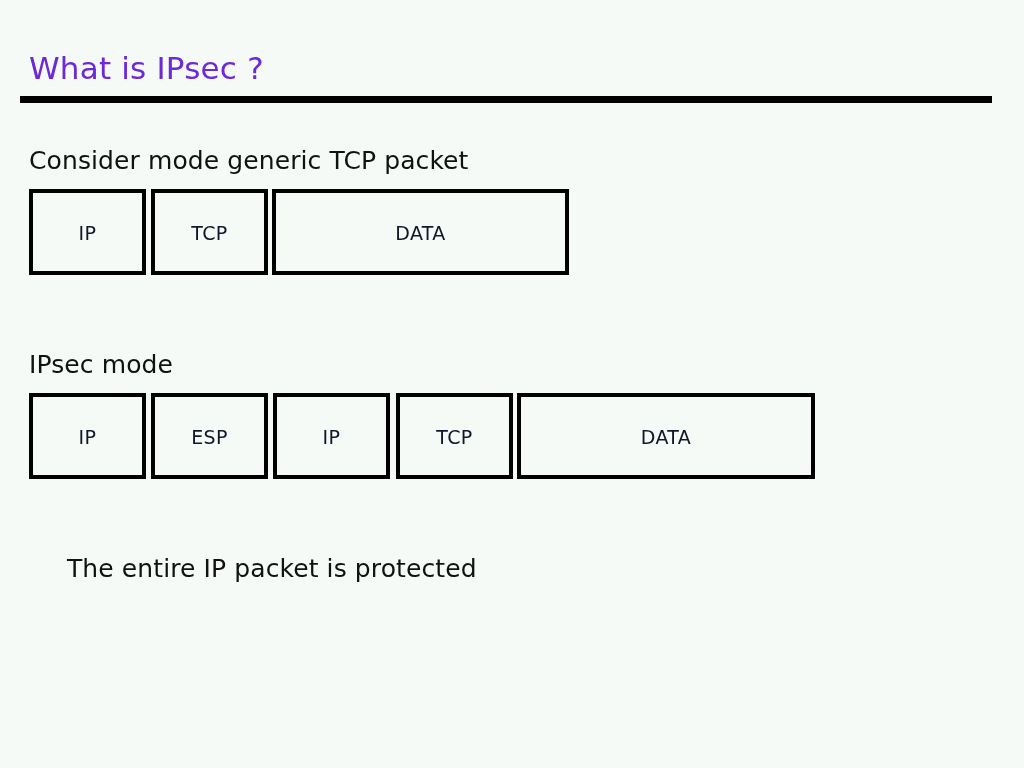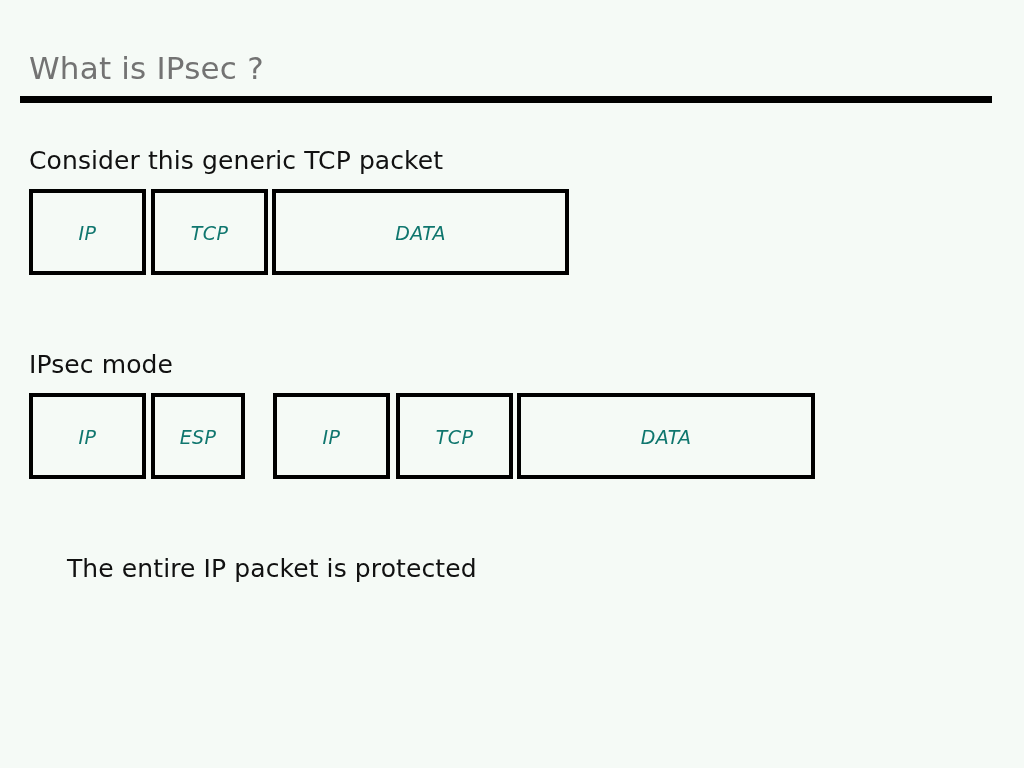--- a/index.html
+++ b/index.html
@@ -17,21 +17,21 @@
   }
 
   
   .slide-title {
     position: absolute;
     left: 29px;
     top: 50px;
     font-size: 31px;
     font-weight: 400;
     letter-spacing: 0.2px;
-    color: #737373;
+    color: #6d28d9;
     white-space: nowrap;
   }
   .title-rule {
     position: absolute;
     left: 20px;
     top: 96px;
     width: 972px;
     height: 7px;
     background: #000000;
   }
@@ -64,54 +64,53 @@
     box-sizing: border-box;
     border: 4px solid #000000;
     background: #f5faf6;
     display: flex;
     align-items: center;
     justify-content: center;
   }
   .packet-box .box-label {
     font-size: 19px;
     font-weight: 400;
-    color: #0f766e;
+    color: #0f172a;
     letter-spacing: 0.4px;
     line-height: 1;
     transform: translateY(1px);
-    font-style: italic;
   }
 </style>
 </head>
 <body>
 
 <div class="slide-title">What is IPsec ?</div>
 <div class="title-rule"></div>
 
-<div class="body-line line-consider">Consider this generic TCP packet</div>
+<div class="body-line line-consider">Consider mode generic TCP packet</div>
 
 <div class="packet-row row-generic">
   <div class="packet-box" style="left:0px;width:117px;">
     <span class="box-label">IP</span>
   </div>
   <div class="packet-box" style="left:122px;width:117px;">
     <span class="box-label">TCP</span>
   </div>
   <div class="packet-box" style="left:243px;width:297px;">
     <span class="box-label">DATA</span>
   </div>
 </div>
 
 <div class="body-line line-tunnel">IPsec mode</div>
 
 <div class="packet-row row-tunnel">
   <div class="packet-box" style="left:0px;width:117px;">
     <span class="box-label">IP</span>
   </div>
-  <div class="packet-box" style="left:122px;width:94px;">
+  <div class="packet-box" style="left:122px;width:117px;">
     <span class="box-label">ESP</span>
   </div>
   <div class="packet-box" style="left:244px;width:117px;">
     <span class="box-label">IP</span>
   </div>
   <div class="packet-box" style="left:367px;width:117px;">
     <span class="box-label">TCP</span>
   </div>
   <div class="packet-box" style="left:488px;width:298px;">
     <span class="box-label">DATA</span>

